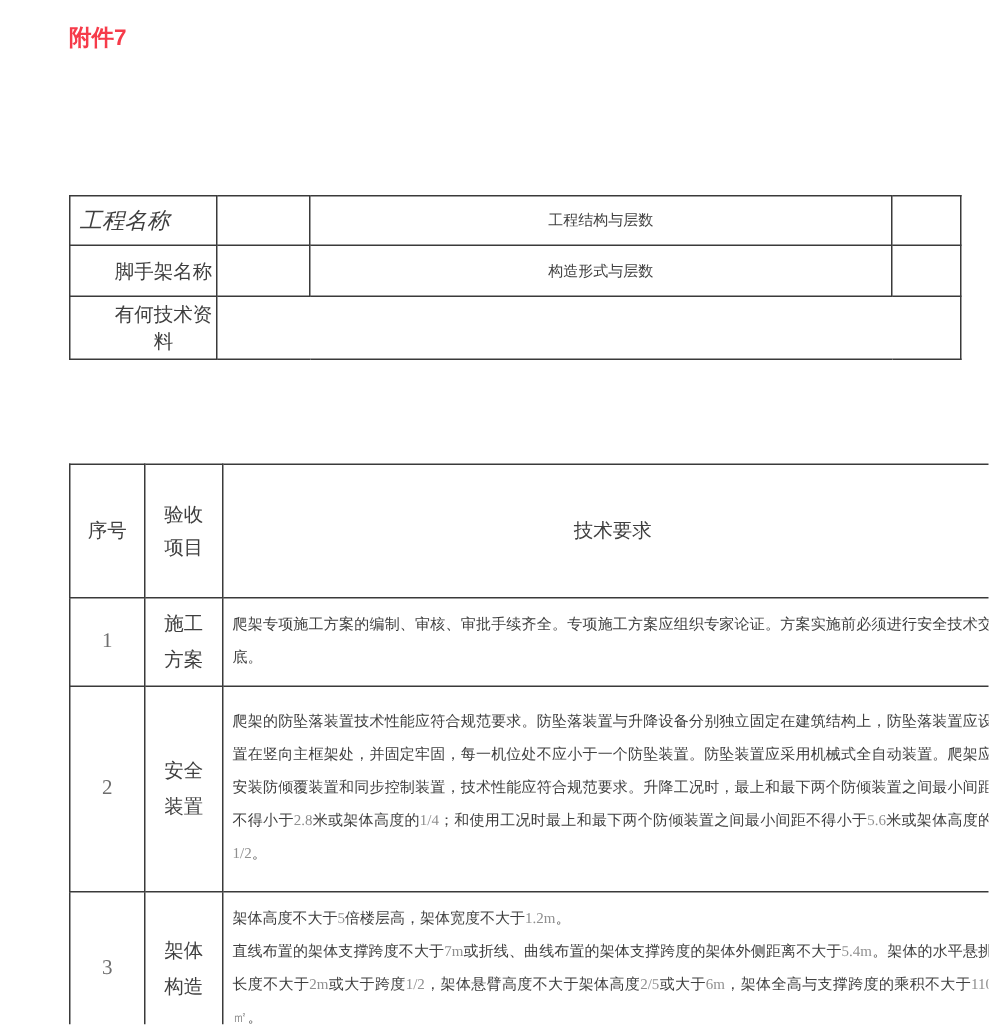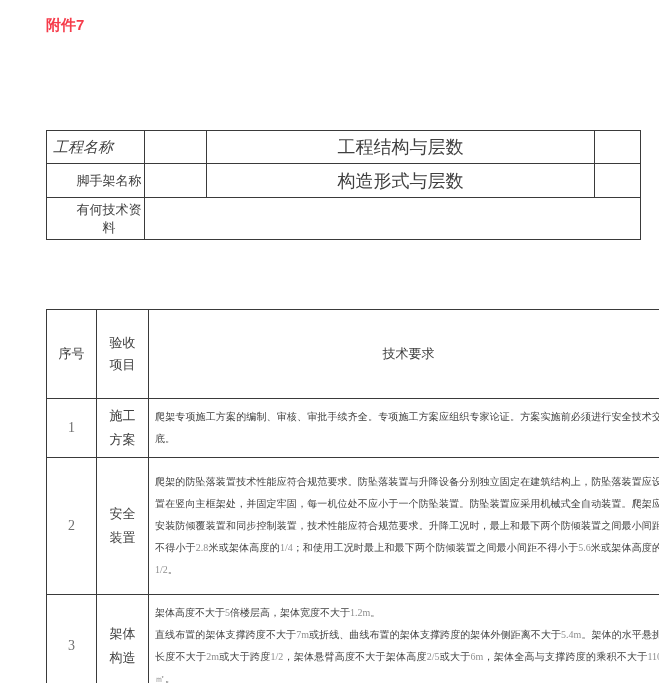--- a/index.html
+++ b/index.html
@@ -52,21 +52,21 @@
   .c-fill-right { width: 46px; }
 
   .k-seq  { width: 50px; }
   .k-item { width: 52px; }
   .k-req  { width: 520px; }
   .k-res  { width: 25px; text-decoration: underline; }
 
   .cell-center { text-align: center; }
   .lab-big { font-size: 15px; padding-left: 6px; text-align: left; font-style: italic; }
   .pre { white-space: pre-line; line-height: 19px; }
-  .mid-label { text-align: center; font-size: 18px; }
+  .mid-label { text-align: center; font-size: 10px; }
 
   .seq-num {
     font-family: "Liberation Serif", serif;
     color: #6e6e6e;
     text-align: center;
     font-size: 14px;
   }
   .item-label {
     text-align: center;
     line-height: 24px;

